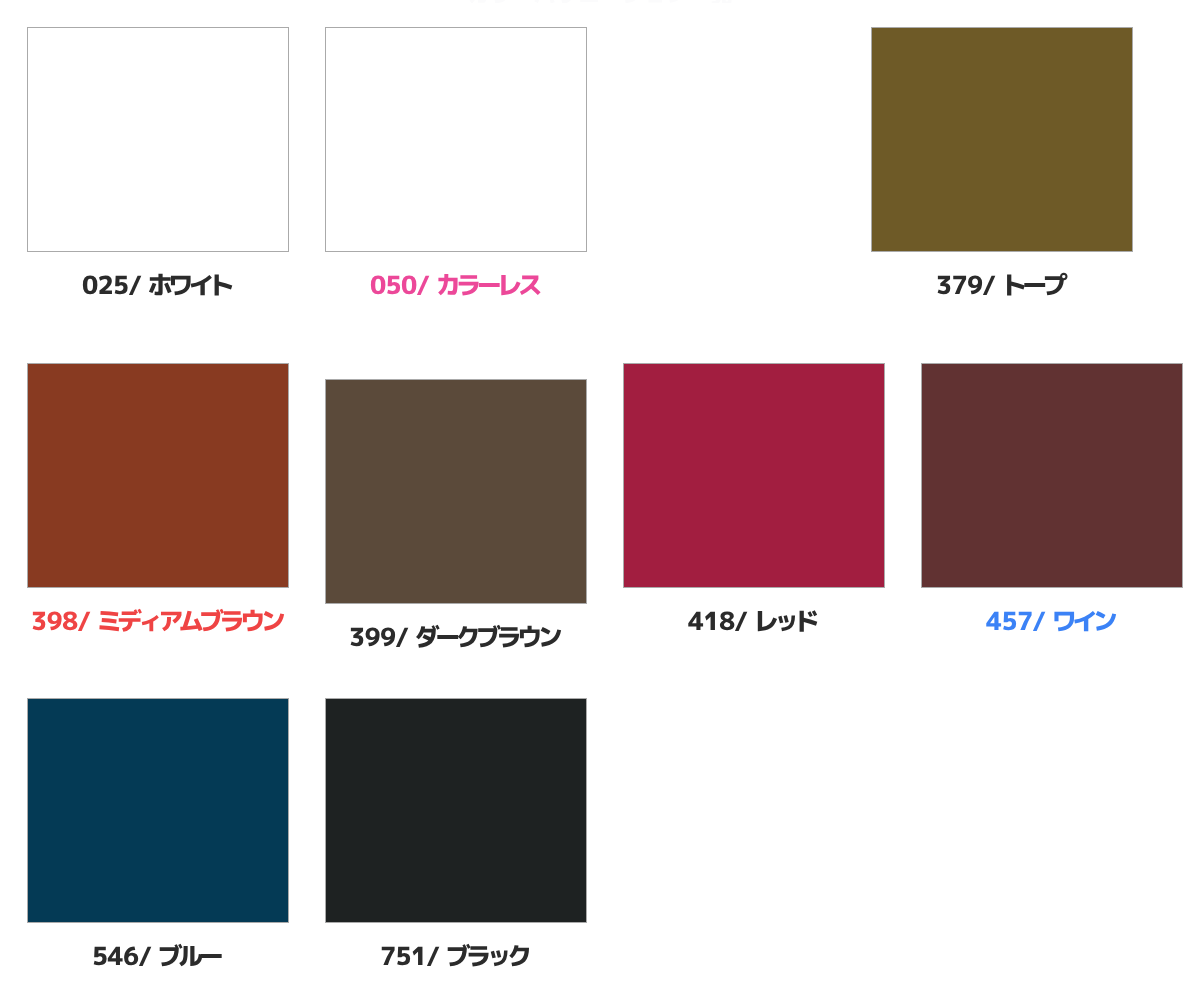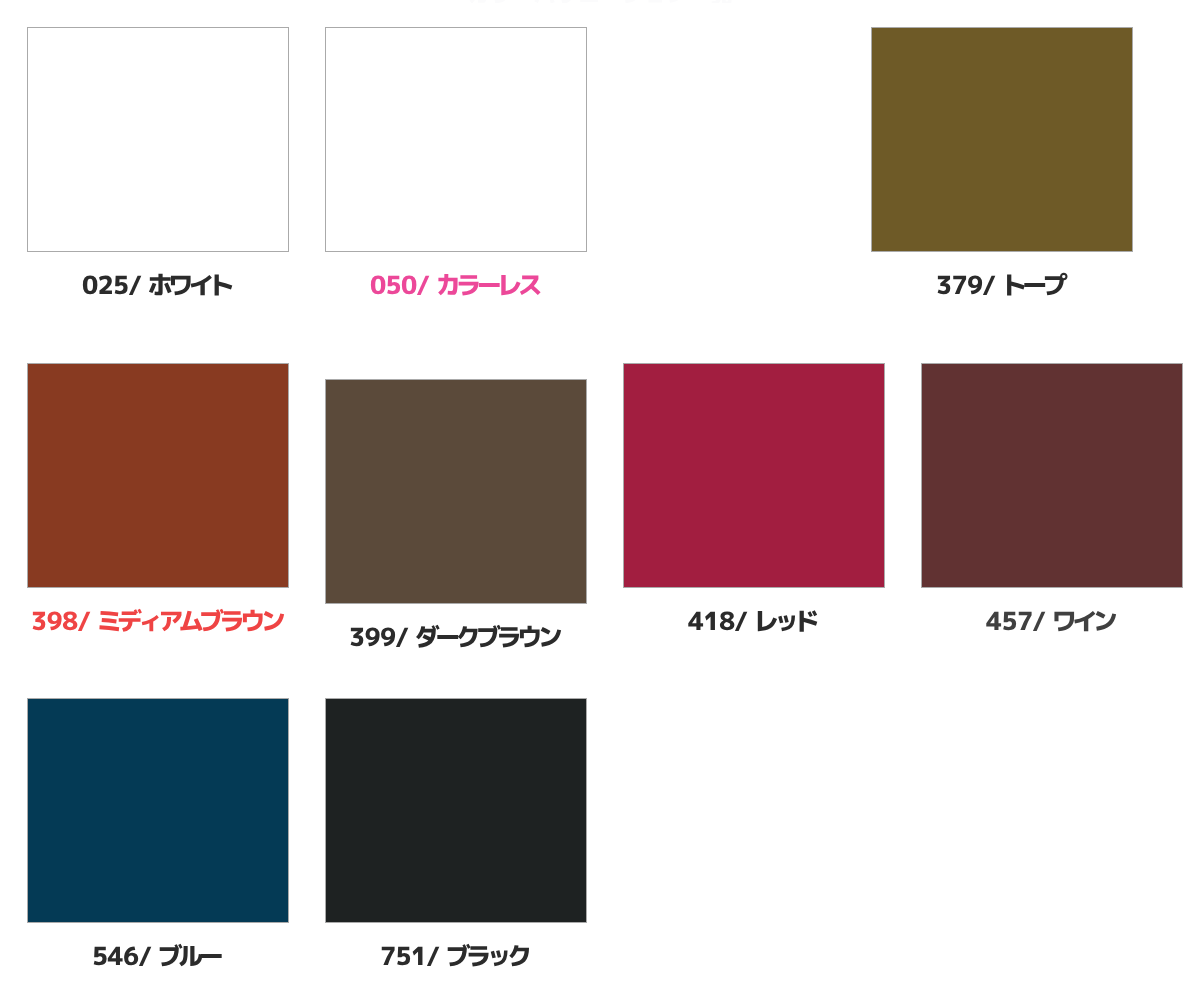--- a/index.html
+++ b/index.html
@@ -63,21 +63,21 @@
     </div>
     <div class="swatch-cell" style="left: 623px; top: 363px;">
       <div class="swatch-chip" style="width: 262px; height: 225px; background: rgb(162, 30, 64); border-color: rgb(170, 170, 170);"></div>
       <div class="swatch-label" style="width: 262px; top: 245px;">
         <span style="color: rgb(43, 43, 43);"><span class="code">418/</span><span class="nm">レッド</span></span>
       </div>
     </div>
     <div class="swatch-cell" style="left: 921px; top: 363px;">
       <div class="swatch-chip" style="width: 262px; height: 225px; background: rgb(97, 50, 50); border-color: rgb(170, 170, 170);"></div>
       <div class="swatch-label" style="width: 262px; top: 245px;">
-        <span style="color: #404040;"><span class="code">457/</span><span class="nm">ワイン</span></span>
+        <span style="color: #3b82f6;"><span class="code">457/</span><span class="nm">ワイン</span></span>
       </div>
     </div>
     <div class="swatch-cell" style="left: 27px; top: 698px;">
       <div class="swatch-chip" style="width: 262px; height: 225px; background: rgb(4, 58, 85); border-color: rgb(170, 170, 170);"></div>
       <div class="swatch-label" style="width: 262px; top: 245px;">
         <span style="color: rgb(43, 43, 43);"><span class="code">546/</span><span class="nm">ブルー</span></span>
       </div>
     </div>
     <div class="swatch-cell" style="left: 325px; top: 698px;">
       <div class="swatch-chip" style="width: 262px; height: 225px; background: rgb(30, 34, 34); border-color: rgb(170, 170, 170);"></div>

